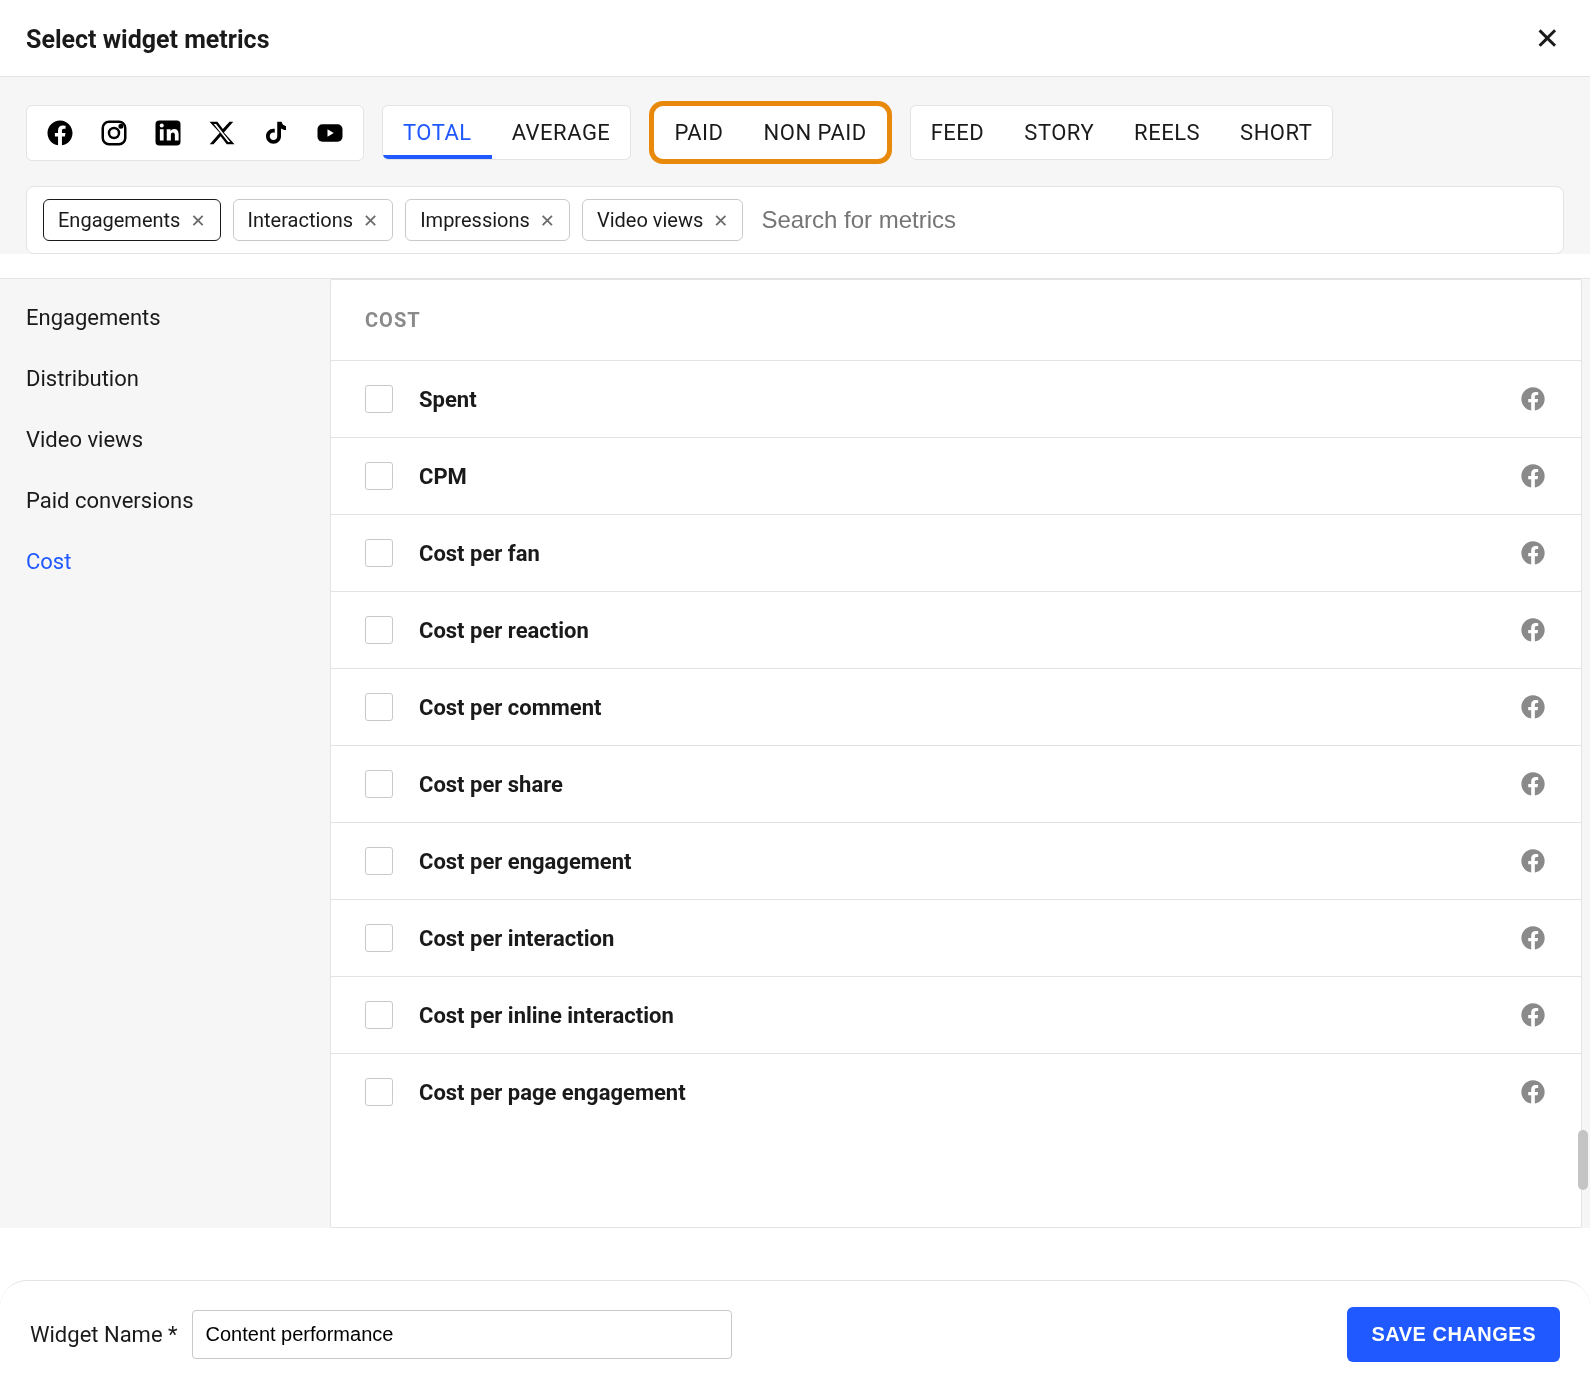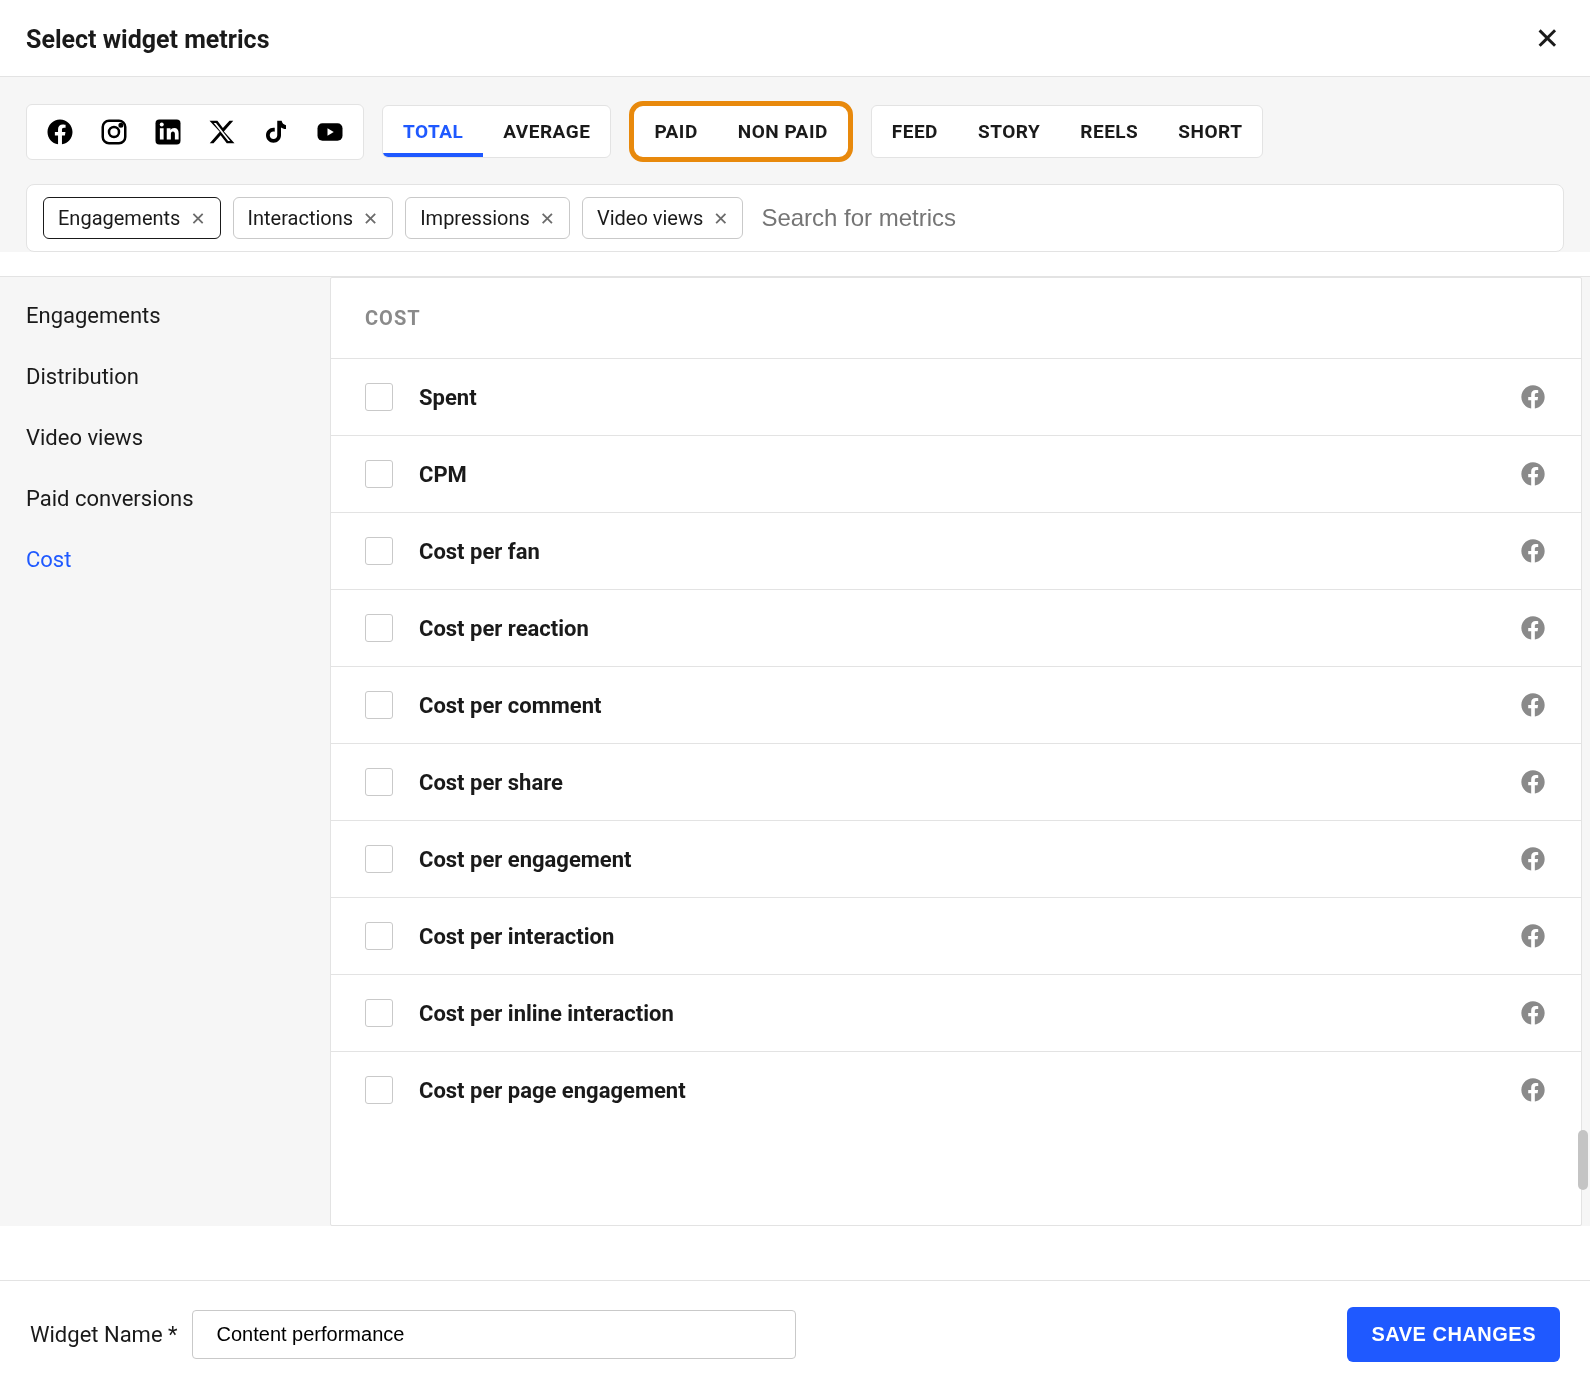--- a/index.html
+++ b/index.html
@@ -52,22 +52,22 @@
 .seg-group {
   display: flex;
   align-items: stretch;
   background: #fff;
   border: 1px solid #e3e3e3;
   border-radius: 6px;
   overflow: hidden;
 }
 .seg-btn {
   padding: 14px 20px;
-  font-size: 19px;
-  font-weight: 700;
+  font-size: 22px;
+  font-weight: 400;
   letter-spacing: 0.5px;
   color: #1a1a1a;
   cursor: pointer;
   text-transform: uppercase;
   text-align: center;
 }
 .seg-btn.active {
   color: #1f59ff;
   border-bottom: 4px solid #1f59ff;
   padding-bottom: 10px;
@@ -177,35 +177,36 @@
 .footer {
   position: absolute;
   bottom: 0;
   left: 0; right: 0;
   background: #fff;
   border-top: 1px solid #e3e3e3;
   display: flex;
   align-items: center;
   justify-content: space-between;
   padding: 26px 30px;
+  border-radius: 27px;
 }
 .footer-left {
   display: flex;
   align-items: center;
   gap: 14px;
 }
 .footer-label {
   font-size: 22px;
 }
 .name-input {
   border: 1px solid #c9c9c9;
   border-radius: 4px;
-  padding: 12px 24px;
+  padding: 12px 13px;
   font-size: 20px;
-  width: 604px;
+  width: 540px;
 }
 .save-btn {
   background: #1f59ff;
   color: #ffffff;
   border: none;
   border-radius: 6px;
   font-size: 20px;
   font-weight: 800;
   padding: 16px 24px;
   cursor: pointer;

